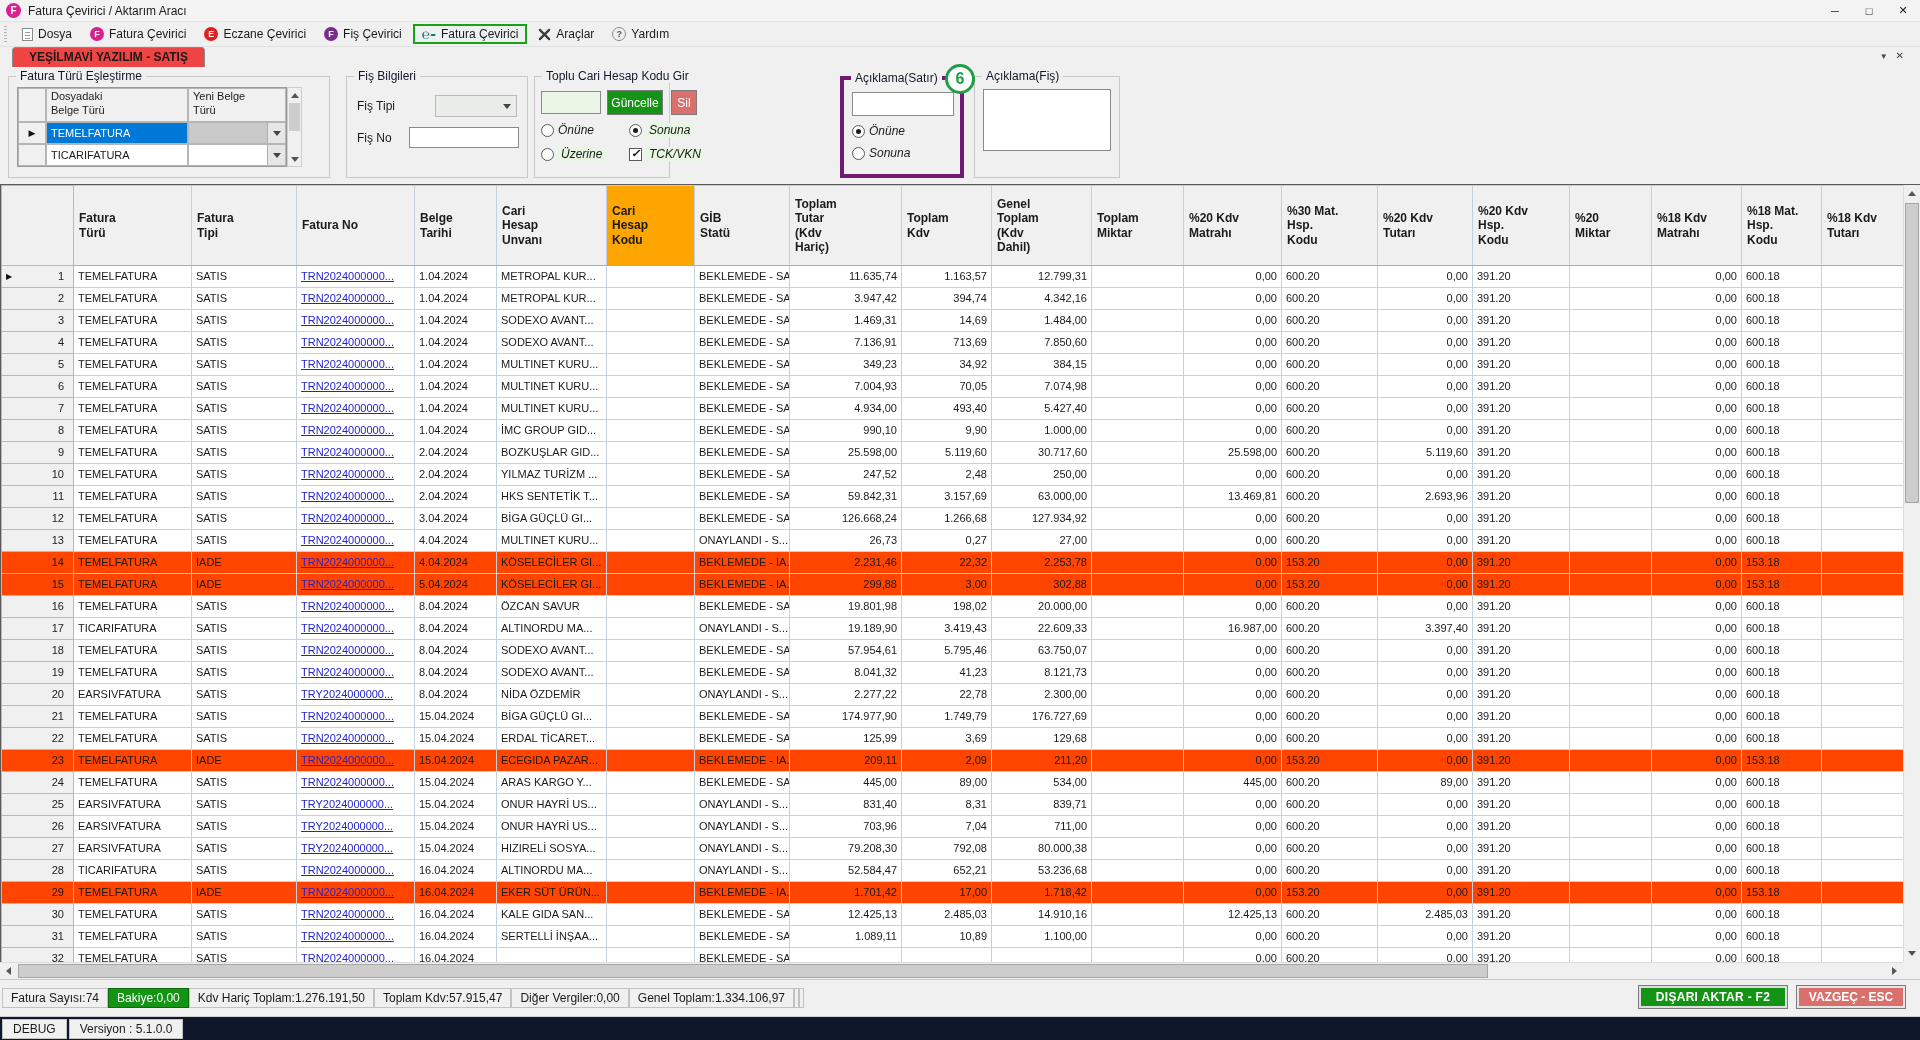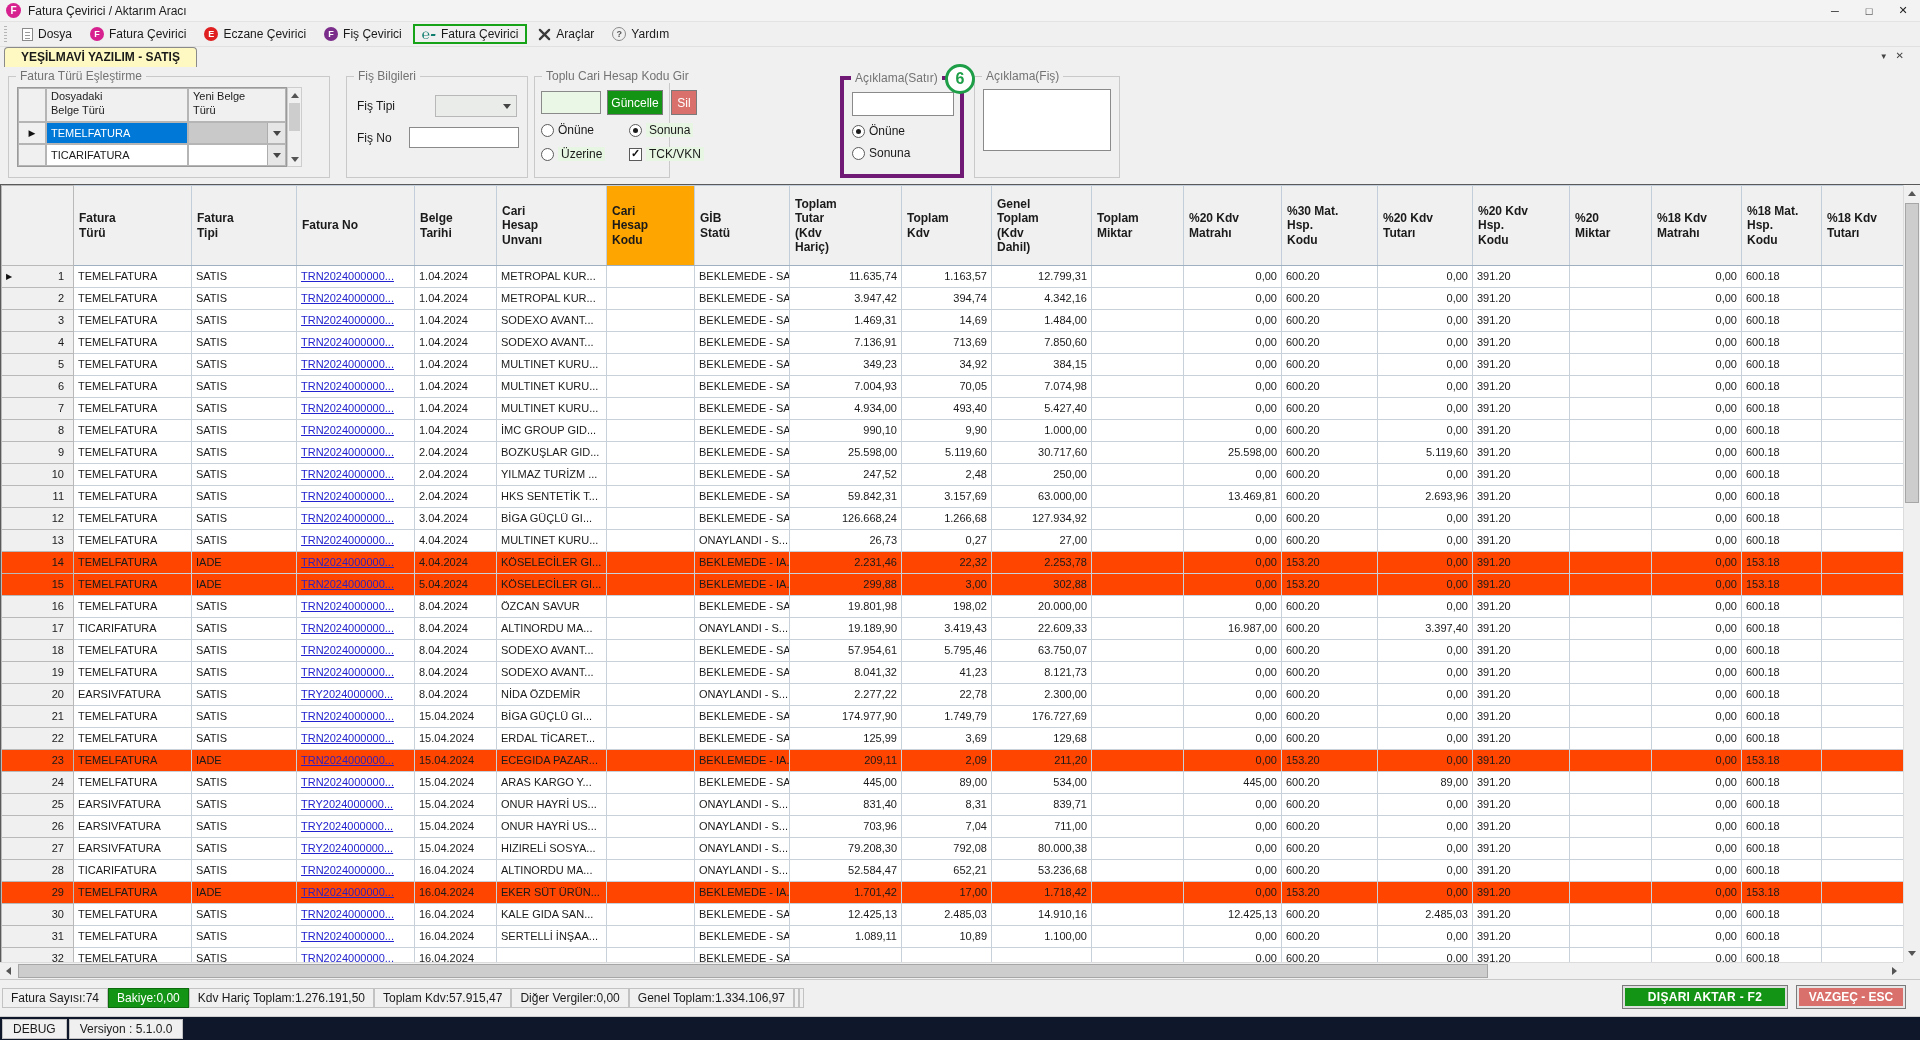--- a/index.html
+++ b/index.html
@@ -24,28 +24,28 @@
               display:flex; align-items:center; justify-content:center; }
   .ic-doc { width:11px; height:13px; background:#fff; border:1px solid #8a8a8a; position:relative; }
   .ic-doc::before { content:""; position:absolute; left:2px; right:2px; top:3px; height:1px; background:#9a9a9a;
                     box-shadow:0 3px 0 #9a9a9a, 0 6px 0 #9a9a9a; }
   .ic-ef { font-style:italic; font-weight:bold; font-size:14px; color:#0e7d6e; font-family:"DejaVu Serif", serif; line-height:1; }
   .ic-help { width:14px; height:14px; border-radius:50%; border:1.5px solid #8a8a8a; color:#555; font-size:9px; font-weight:bold;
              display:flex; align-items:center; justify-content:center; }
 
   
   .tabstrip { height:21px; background:#f0f0f0; position:relative; }
-  .tab { display:inline-block; background:#fef9c3; border:1px solid #8a8a8a; border-bottom:none;
-         border-radius:4px 4px 0 0; margin-left:4px; padding:2px 16px 3px; font-size:12px; font-weight:bold; }
+  .tab { display:inline-block; background:#ef4444; border:1px solid #8a8a8a; border-bottom:none;
+         border-radius:4px 4px 0 0; margin-left:12px; padding:2px 16px 3px; font-size:12px; font-weight:bold; }
   .tab-icons { position:absolute; right:8px; top:3px; font-size:10px; color:#444; letter-spacing:8px; }
 
   
   .toppanel { height:116px; position:relative; background:#f0f0f0; }
   .gbox { position:absolute; top:8px; height:102px; border:1px solid #c9c9c9; }
-  .gbox-label { position:absolute; top:-8px; left:7px; background:#f0f0f0; padding:0 4px; font-size:12px; color:#737373; white-space:nowrap; }
+  .gbox-label { position:absolute; top:-8px; left:7px; background:#f0f0f0; padding:0 4px; font-size:12px; color:#0f172a; white-space:nowrap; }
   .g1 { left:8px;   width:322px; }
   .g2 { left:346px; width:182px; }
   .g3 { left:534px; width:136px; }
   .g4 { left:710px; width:120px; }
   .g5 { left:840px; width:124px; border:4px solid #701a75; }
   .g5 .gbox-label { top:-9px; }
   .g6 { left:974px; width:146px; }
 
   
   .mgrid { position:absolute; left:8px; top:10px; display:flex; }
@@ -73,21 +73,21 @@
   .tbox { position:absolute; background:#fff; border:1px solid #8a8a8a; font-size:12px; padding:1px 3px; }
   .tbox.greenish { background:#eaf7e6; }
 
   .btn { border:1px solid #7a7a7a; font-size:12px; display:flex; align-items:center; justify-content:center;
          text-align:center; position:absolute; background:#f0f0f0; }
   .btn-green { background:#149414; color:#fff; }
   .btn-salmon { background:#d9706c; color:#fff; }
   .btn-purple { background:#800080; color:#fff; line-height:1.2; }
   .btn-white { background:#fff; color:#111; }
 
-  .radio-row { position:absolute; display:flex; align-items:center; gap:4px; font-size:12px; }
+  .radio-row { position:absolute; display:flex; align-items:center; gap:4px; font-size:12px;font-style:italic; }
   .radio { width:13px; height:13px; border-radius:50%; border:1px solid #5a5a5a; background:#fff; position:relative; flex:none; }
   .radio.checked::after { content:""; position:absolute; inset:3px; border-radius:50%; background:#1c1c1c; }
   .checkbox { width:13px; height:13px; border:1px solid #5a5a5a; background:#fff; position:relative; flex:none;
               display:flex; align-items:center; justify-content:center; font-size:11px; font-weight:bold; color:#111; }
   .checkbox.checked::after { content:"✓"; margin-top:-2px; }
   .lbl-green { background:#e7f6e3; padding:0 3px; }
 
   .badge-circle { position:absolute; top:-16px; right:-15px; width:30px; height:30px; border-radius:50%;
                   background:#fff; border:3px solid #1d9e47; color:#1d9e47; font-size:16px; font-weight:bold;
                   display:flex; align-items:center; justify-content:center; z-index:5; }
@@ -124,21 +124,21 @@
   .tri-dn2 { width:0; height:0; border-left:4px solid transparent; border-right:4px solid transparent; border-top:5px solid #555; }
   .tri-lf2 { width:0; height:0; border-top:4px solid transparent; border-bottom:4px solid transparent; border-right:5px solid #555; }
   .tri-rt2 { width:0; height:0; border-top:4px solid transparent; border-bottom:4px solid transparent; border-left:5px solid #555; }
 
   
   .footer { height:37px; background:#f0f0f0; border-top:1px solid #c8c8c8; position:relative; }
   .status-segments { position:absolute; left:2px; top:8px; display:flex; }
   .seg { border:1px solid #c2c2c2; background:#f0f0f0; font-size:12px; padding:2px 8px; white-space:nowrap; }
   .seg-green { background:#149414; color:#fff; border-color:#0d6b0d; }
   .seg-thin { width:5px; padding:0; }
-  .btn-export { position:absolute; right:132px; top:5px; width:166px; height:24px; font-weight:bold; font-size:12px;
+  .btn-export { position:absolute; right:132px; top:5px; width:150px; height:24px; font-weight:bold; font-size:12px;
                 letter-spacing:.3px; box-shadow:0 0 0 2px #dedede inset; }
   .btn-cancel { position:absolute; right:14px; top:5px; width:110px; height:24px; font-weight:bold; font-size:12px;
                 box-shadow:0 0 0 2px #e6e6e6 inset; }
 
   .debugbar { height:24px; background:#0f172a; border-top:1px solid #cfcfcf; display:flex; align-items:center; gap:2px; padding-left:2px; }
   .dseg { border:1px solid #c2c2c2; background:#f0f0f0; font-size:12px; padding:2px 10px; }
 </style>
 </head>
 <body>
 

